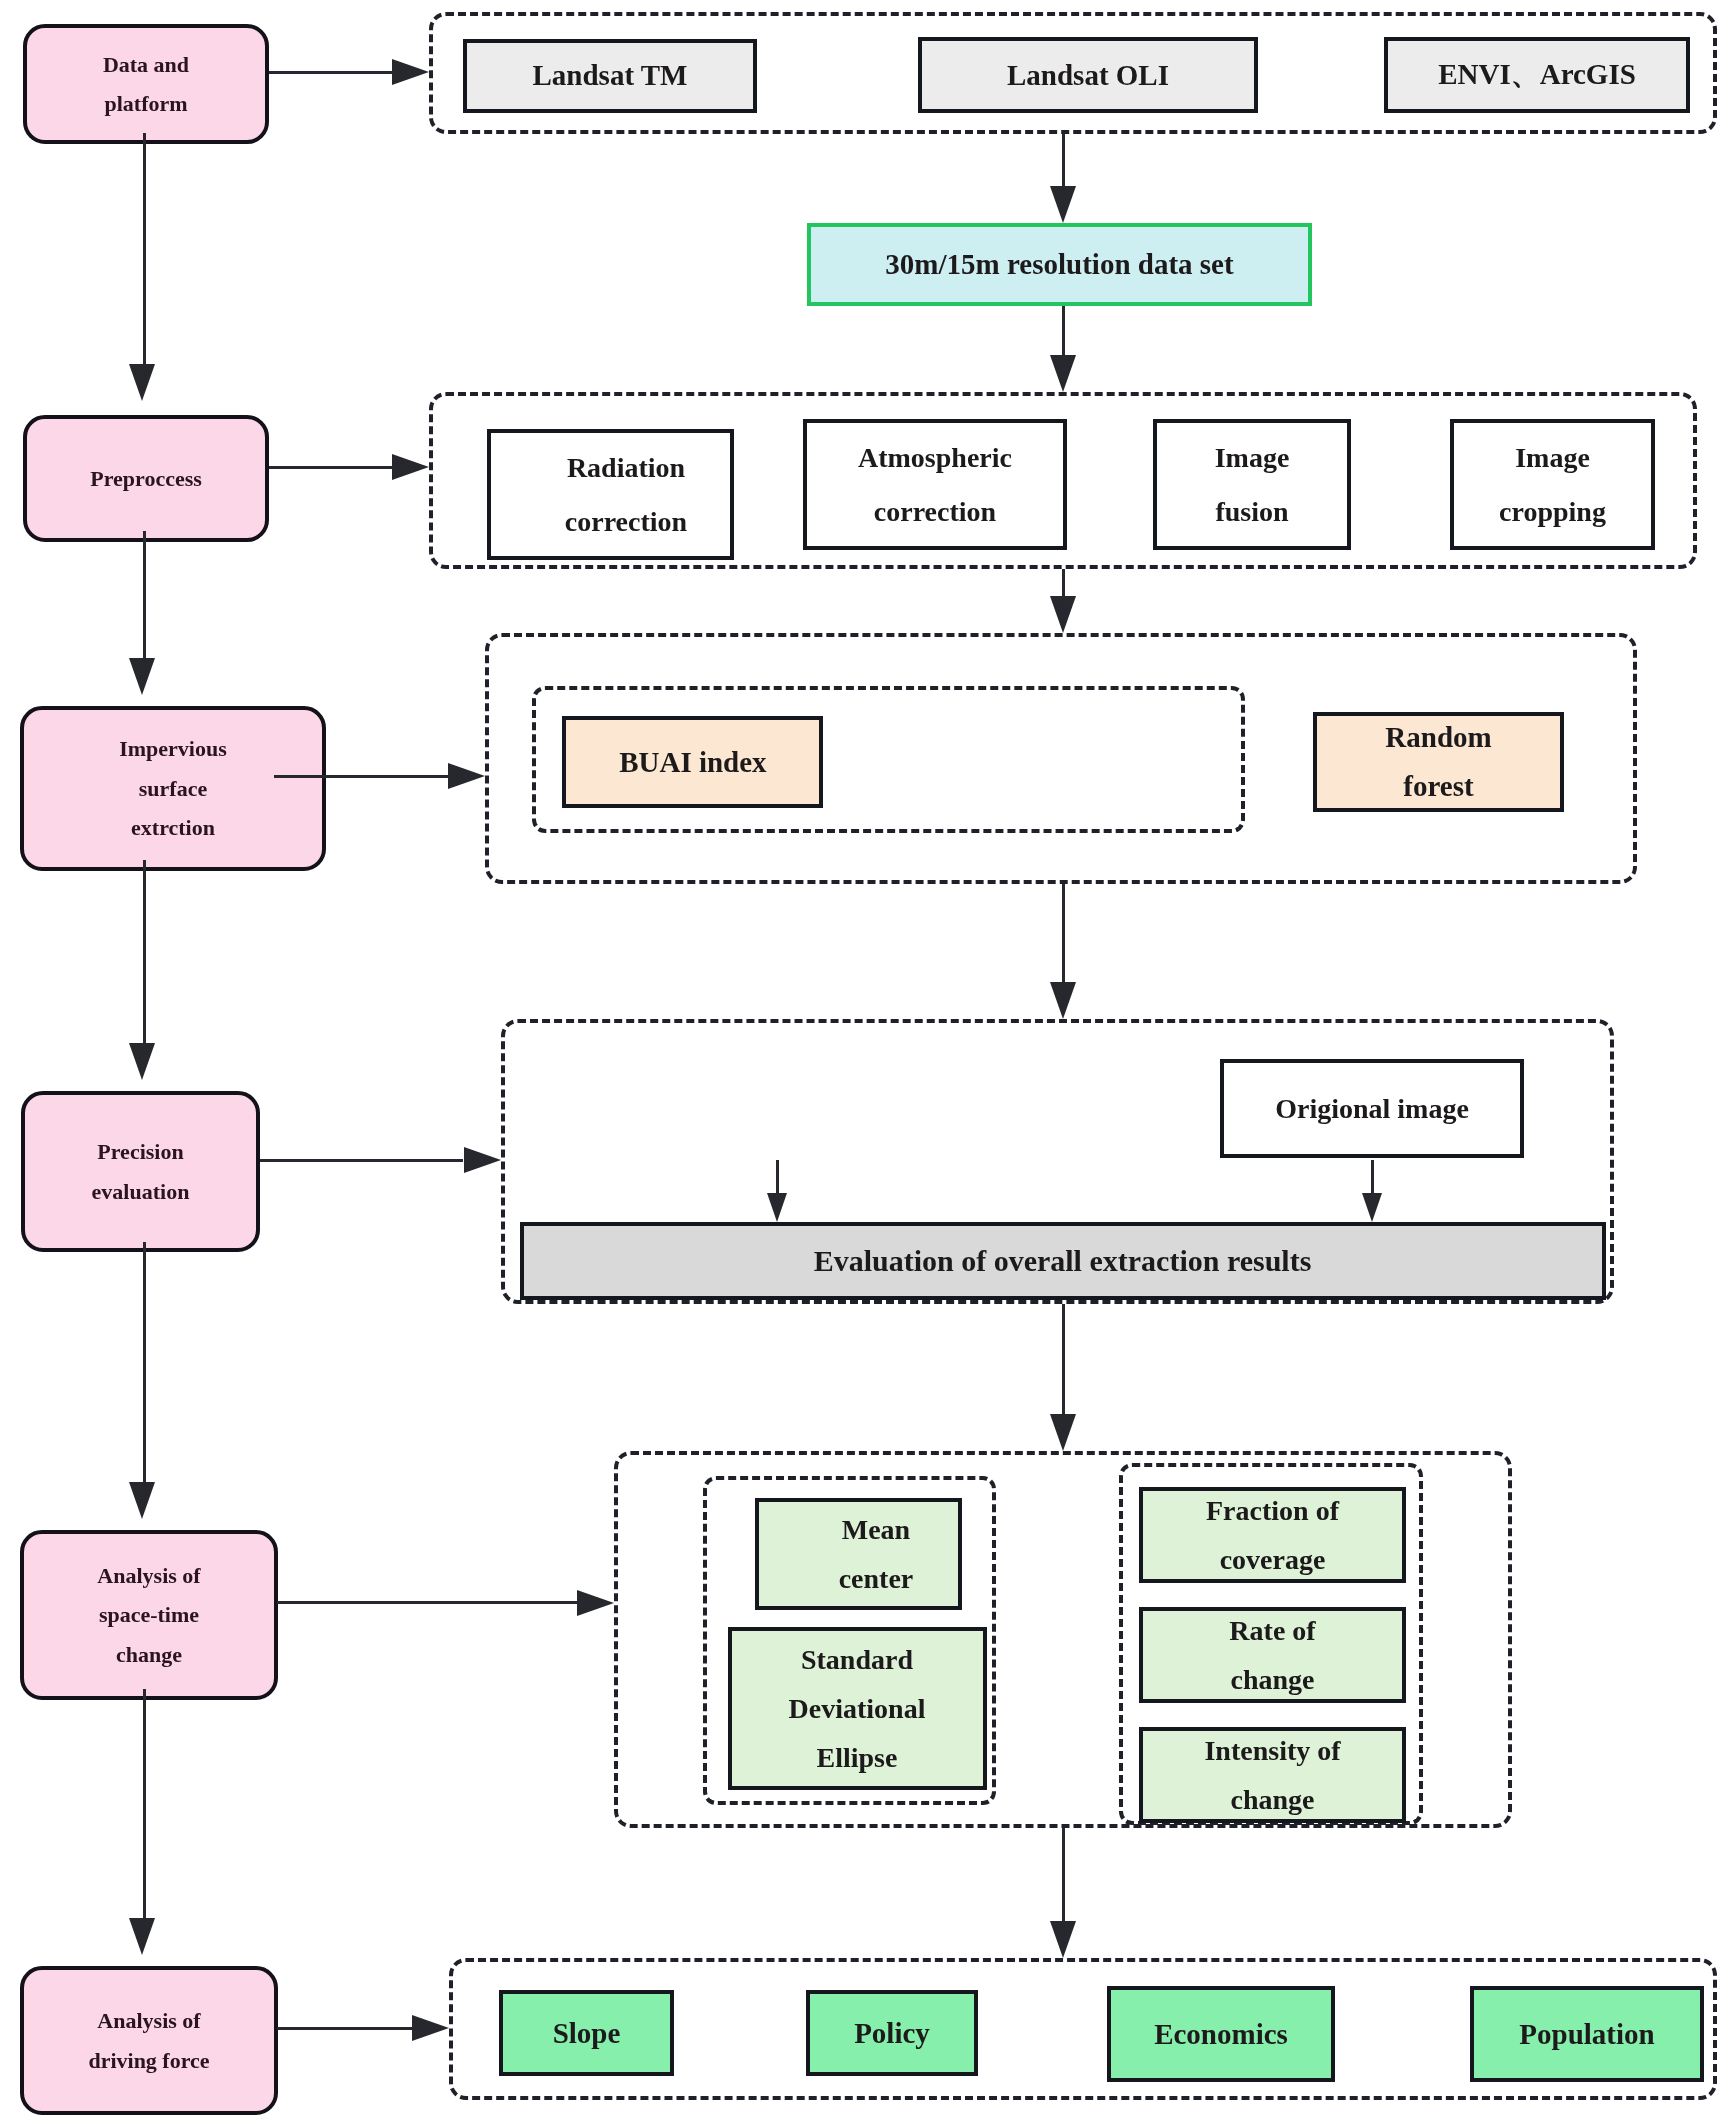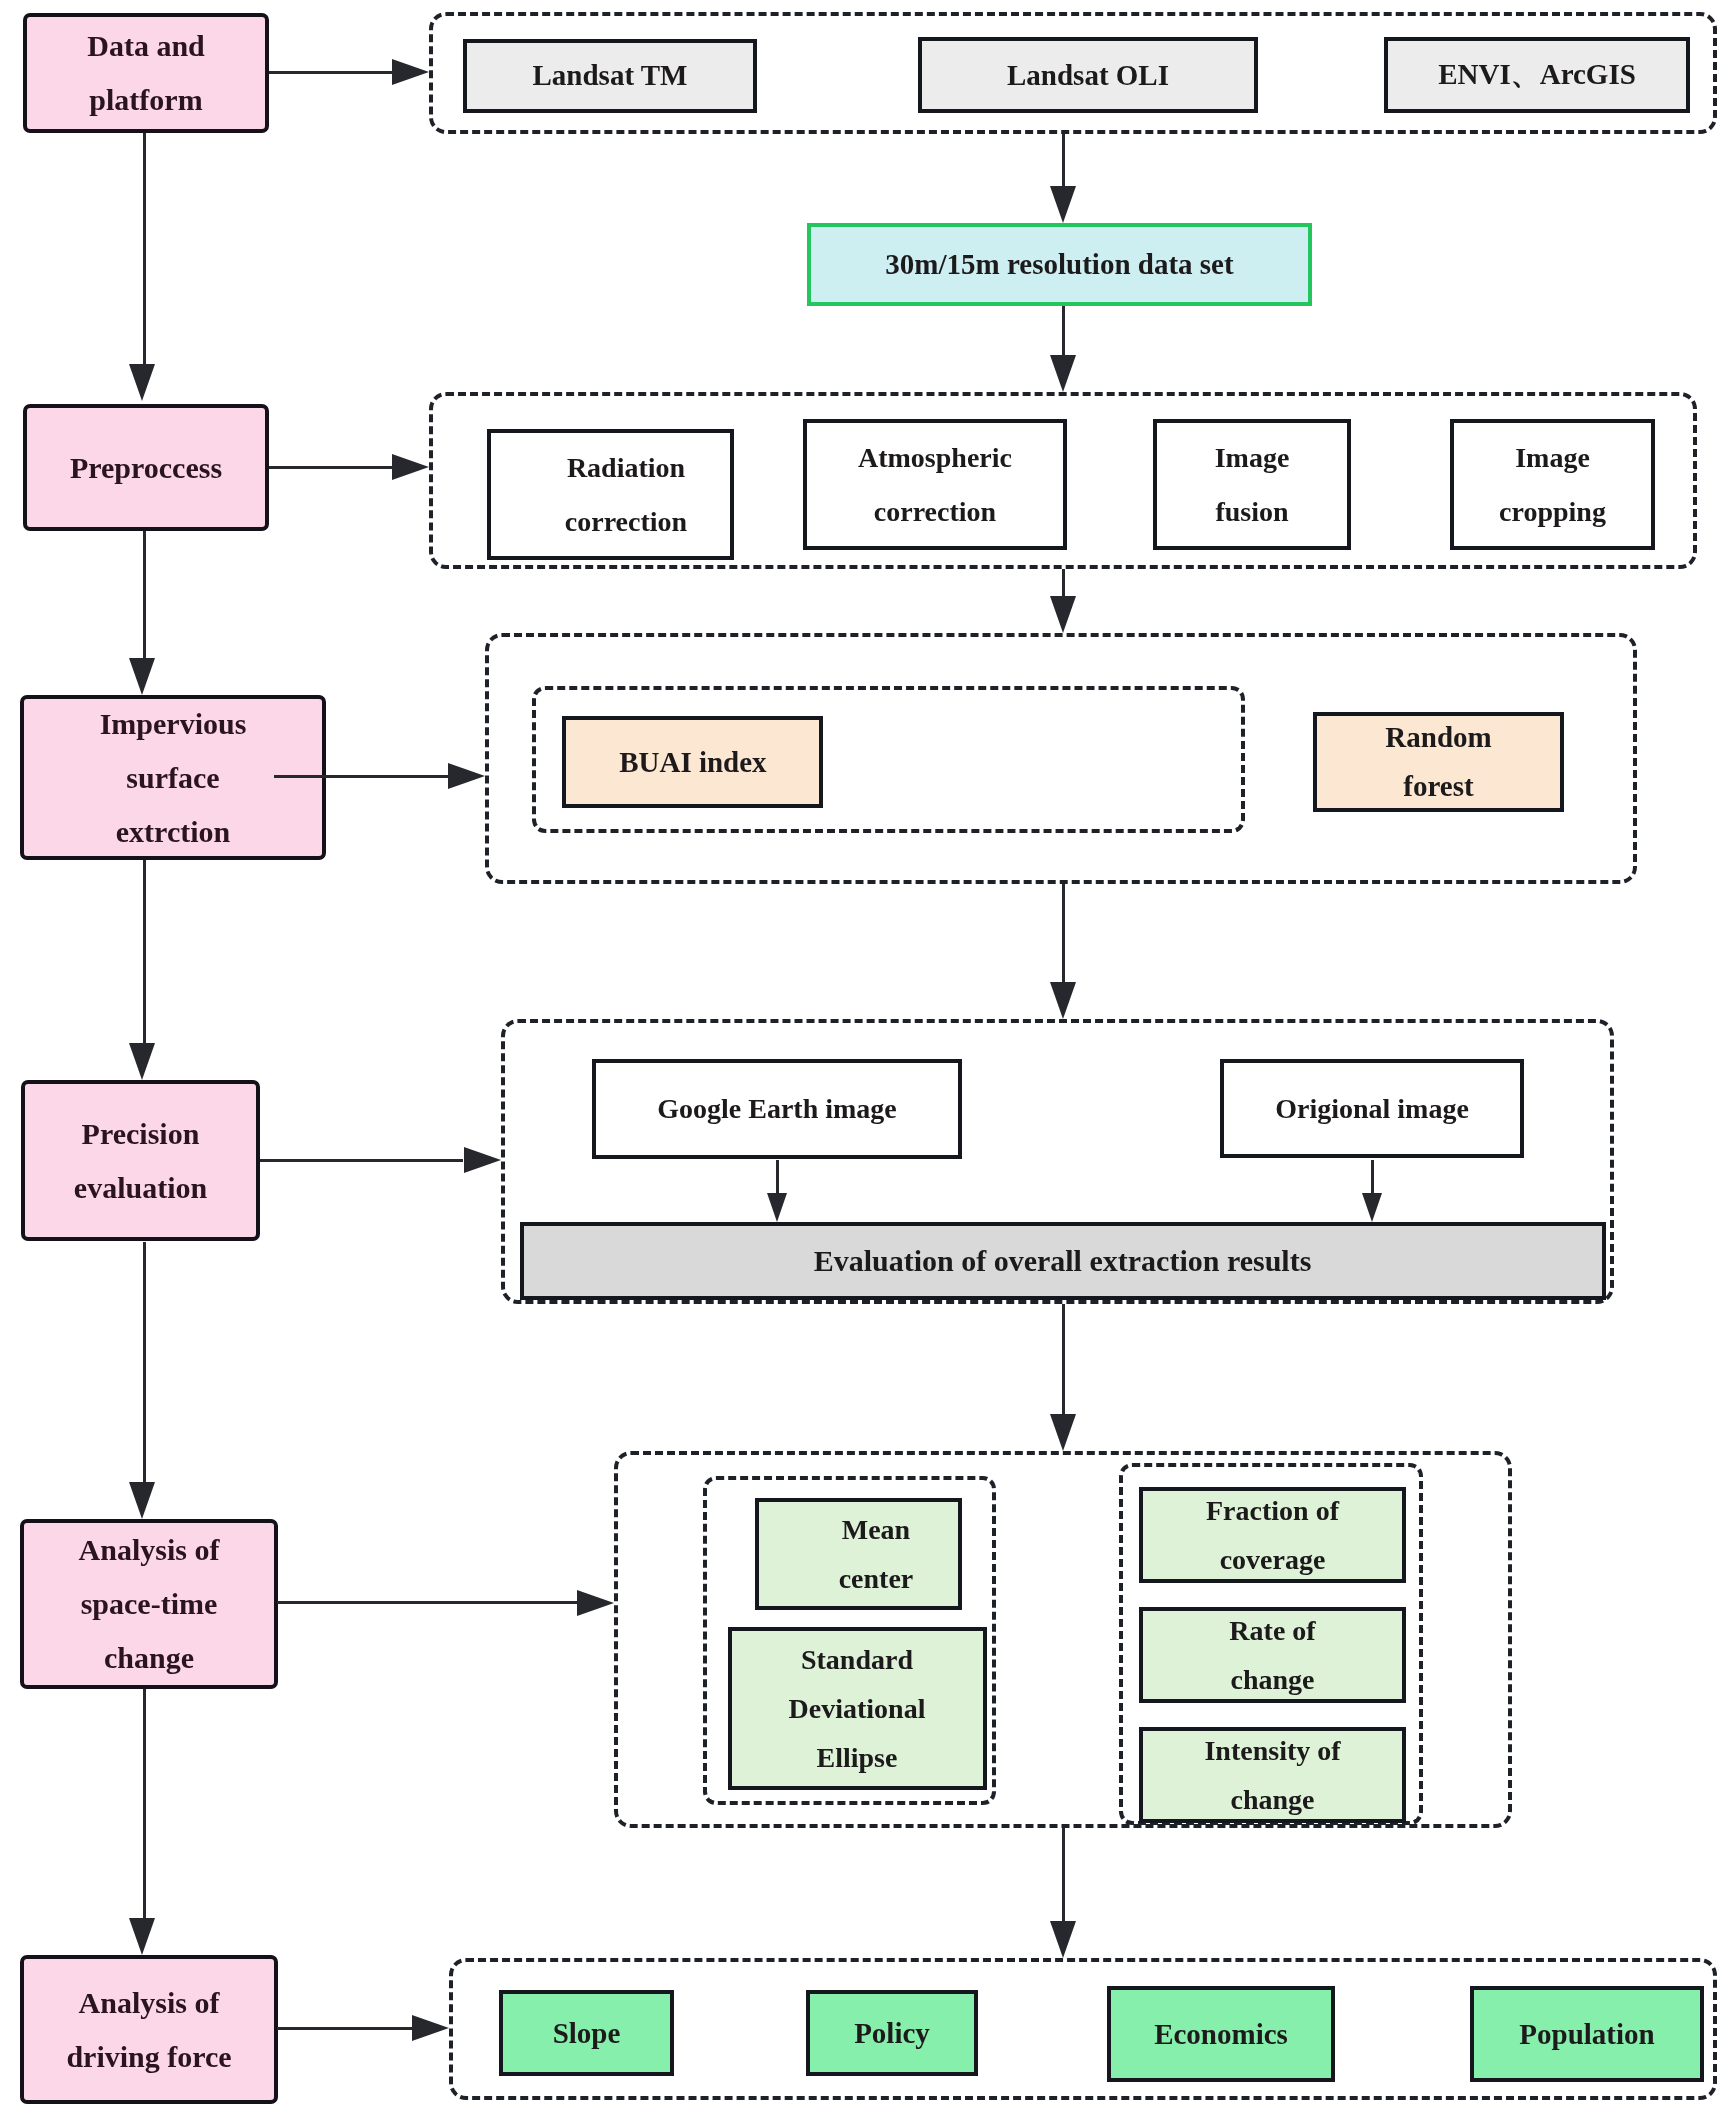--- a/index.html
+++ b/index.html
@@ -5,22 +5,22 @@
   html,body { margin:0; padding:0; background:#ffffff; }
   .canvas {
     position:relative; width:1735px; height:2119px; background:#ffffff;
     font-family:"Liberation Serif","DejaVu Serif",serif; font-weight:bold; color:#1d1a1c;
   }
   .node {
     position:absolute; display:flex; align-items:center; justify-content:center;
     text-align:center; white-space:pre-line; box-sizing:border-box;
   }
   .stage {
-    background:#fbd7e7; border:4.6px solid #14111a; border-radius:7px;
-    font-size:30px; line-height:1.8; color:#2a141f;
+    background:#fbd7e7; border:4.6px solid #14111a; border-radius:22px;
+    font-size:22px; line-height:1.8; color:#2a141f;margin-top:11px;
   }
   .container { position:absolute; border:4.6px dashed #1e2228; border-radius:17px; box-sizing:border-box; }
   .inner-dashed { position:absolute; border:4px dashed #1e2228; border-radius:13.2px; box-sizing:border-box; }
   .graybox  { background:#ececec; border:4px solid #14171d; font-size:29px; }
   .cyanbox  { background:#cdeff2; border:4px solid #22c55e; font-size:29px; }
   .whitebox { background:#ffffff; border:4px solid #14171d; font-size:28px; line-height:1.9; }
   .peachbox { background:#fce7d2; border:4px solid #14171d; font-size:29px; line-height:1.7; }
   .greenbox { background:#def2d8; border:4px solid #14171d; font-size:28px; line-height:1.75; }
   .lavbox   { background:#86efac; border:4px solid #14171d; font-size:29px; }
   .evalbar  { background:#d9d9d9; border:4px solid #14171d; font-size:30px; }
@@ -82,21 +82,20 @@
 
   <div class="container" style="left:485px; top:633px; width:1152px; height:251px;">
     <div class="inner-dashed" style="left:43px; top:49px; width:713px; height:147px;">
       <div class="node peachbox" style="left:26.4px; top:26.4px; width:261px; height:92px;">BUAI index</div>
     </div>
     <div class="node peachbox" style="left:824px; top:75px; width:251px; height:100px;">Random
 forest</div>
   </div>
 
   <div class="container" style="left:501px; top:1019px; width:1113px; height:285px;">
-    <div class="node whitebox" style="left:87px; top:36px; width:370px; height:100px;">Google Earth image</div>
     <div class="node whitebox" style="left:715px; top:36px; width:304px; height:99px;">Origional image</div>
     <div class="vline" style="left:271px; top:137px; height:34px;"></div>
     <div class="ah-down small" style="left:262px; top:170px;"></div>
     <div class="vline" style="left:866px; top:137px; height:34px;"></div>
     <div class="ah-down small" style="left:857px; top:170px;"></div>
     <div class="node evalbar" style="left:14.5px; top:199px; width:1086px; height:78px;">Evaluation of overall extraction results</div>
   </div>
 
   <div class="container" style="left:614px; top:1451px; width:898px; height:377px;">
     <div class="inner-dashed" style="left:85px; top:21px; width:293px; height:329px;">

